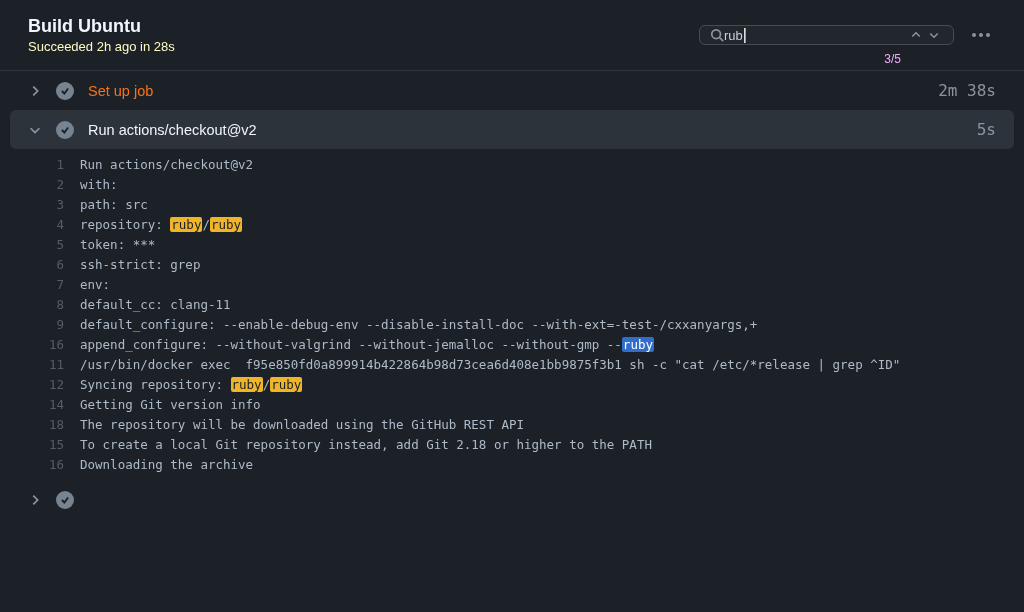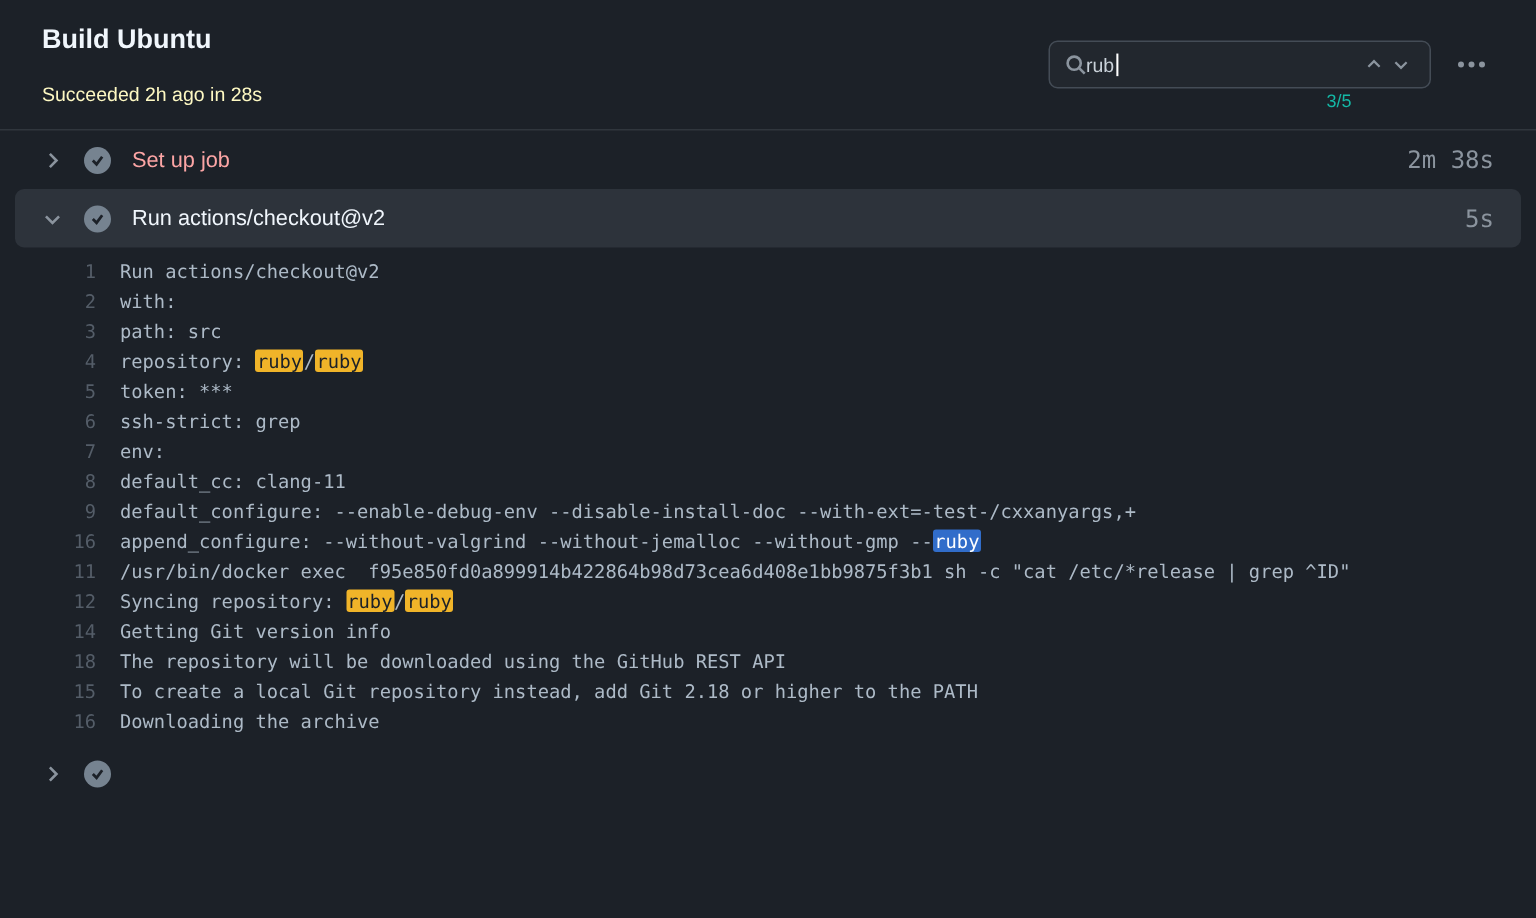--- a/index.html
+++ b/index.html
@@ -10,37 +10,37 @@
     color: #c9d1d9;
     overflow: hidden;
   }
   .header {
     display: flex;
     align-items: center;
     justify-content: space-between;
     padding: 16px 28px 16px 28px;
     border-bottom: 1px solid #30363d;
   }
-  .title-block { display: flex; flex-direction: column; gap: 18px; }
+  .title-block { display: flex; flex-direction: column; gap: 2px; }
   .title { font-size: 18px; font-weight: 600; color: #f0f6fc; }
   .subtitle { font-size: 13px; color: #fef9c3; }
   .header-right { display: flex; align-items: center; gap: 12px; }
   .search-box {
     display: flex;
     align-items: center;
     background: #22272e;
     border: 1px solid #444c56;
     border-radius: 6px;
     padding: 6px 10px;
     width: 255px;
-    height: 32px;
+    height: 20px;
   }
   .search-icon { width: 14px; height: 14px; fill: none; stroke: #8b949e; stroke-width: 2; flex-shrink: 0; }
   .search-caret { color: #fff; font-weight: 400; }
-  .search-count { font-size: 12px; color: #14b8a6; margin-left: 6px; flex-shrink: 0; margin-top: 48px; }
+  .search-count { font-size: 12px; color: #f0abfc; margin-left: 6px; flex-shrink: 0; margin-top: 48px; }
   .search-nav { display: flex; margin-left: 6px; flex-shrink: 0; }
   .chev-btn { width: 18px; height: 18px; display: flex; align-items: center; justify-content: center; cursor: pointer; }
   .chev-btn svg { width: 12px; height: 12px; stroke: #8b949e; stroke-width: 2; fill: none; }
   .kebab { display: flex; gap: 3px; padding: 6px; cursor: pointer; }
   .kebab .dot { width: 4px; height: 4px; border-radius: 50%; background: #8b949e; }
 
   .steps { padding: 0; }
   .step {
     display: flex;
     align-items: center;
@@ -57,21 +57,21 @@
   }
   .chevron { width: 14px; height: 14px; flex-shrink: 0; }
   .chevron svg { width: 14px; height: 14px; stroke: #8b949e; stroke-width: 2; fill: none; }
   .status-icon {
     width: 18px; height: 18px; border-radius: 50%;
     background: #768390;
     display: flex; align-items: center; justify-content: center;
     flex-shrink: 0;
   }
   .status-icon svg { width: 10px; height: 10px; stroke: #1c2128; stroke-width: 3; fill: none; }
-  .step-label { flex: 1; color: #fca5a5; }
+  .step-label { flex: 1; color: #f97316; }
   .step.expanded .step-label { color: #f0f6fc; font-weight: 500; }
   .step-duration { font-family: ui-monospace, SFMono-Regular, 'SF Mono', Menlo, monospace; font-size: 16px; color: #8b949e; }
 
   .log {
     font-family: ui-monospace, SFMono-Regular, 'SF Mono', Menlo, Consolas, monospace;
     font-size: 12.5px;
     line-height: 20px;
     padding: 6px 0 6px 0;
     margin: 0 10px;
     color: #adbac7;

